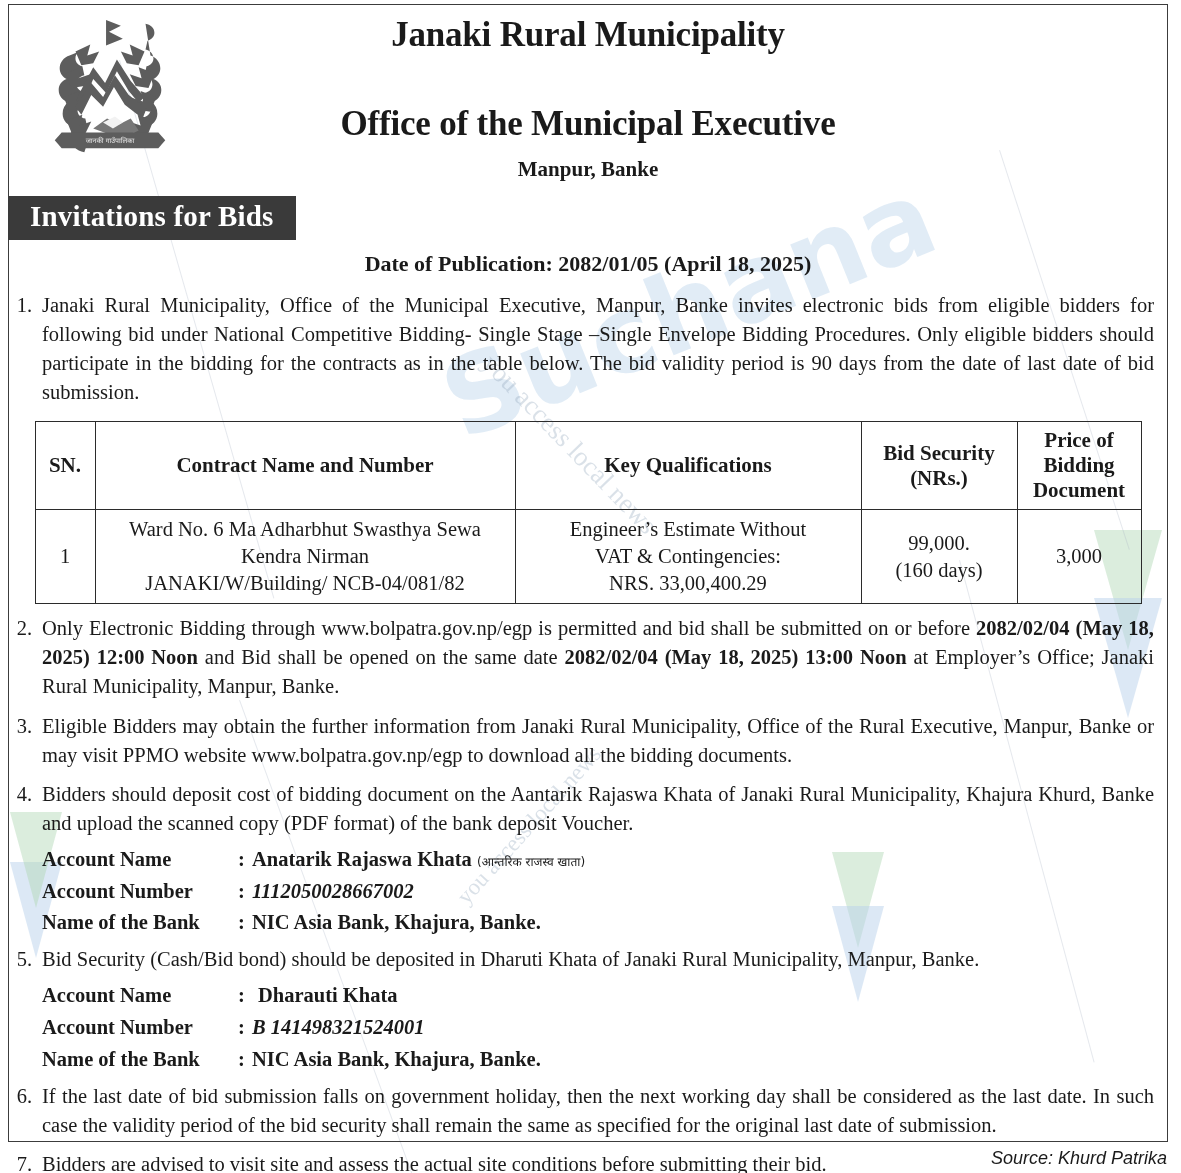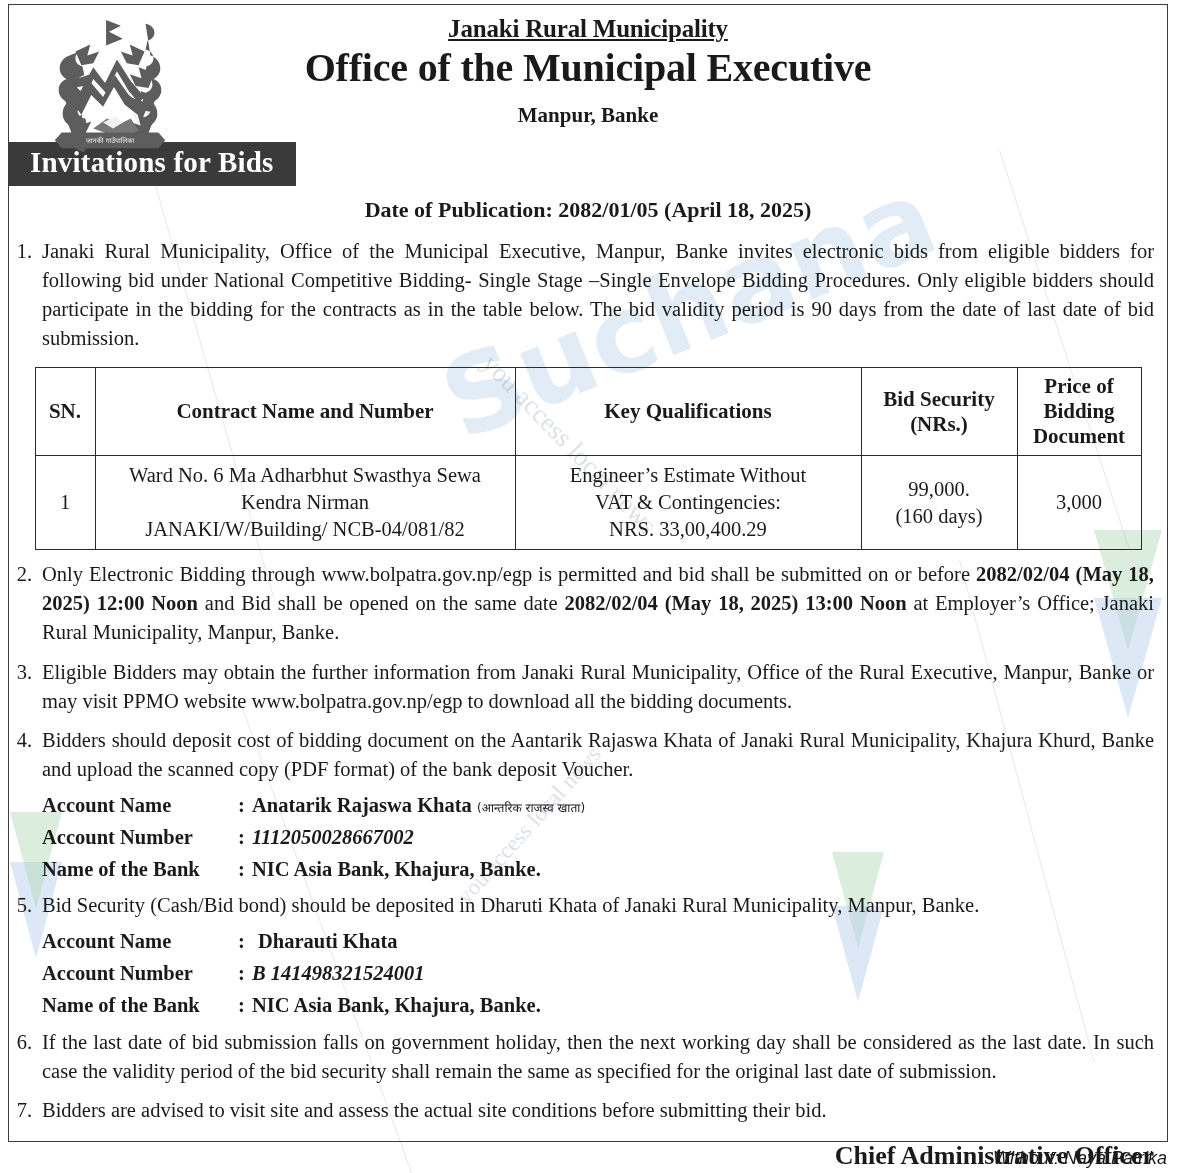--- a/index.html
+++ b/index.html
@@ -78,31 +78,31 @@
     position: relative;
     padding-top: 10px;
     text-align: center;
   }
   .emblem {
     position: absolute;
     left: 28px; top: 8px;
     width: 148px; height: 152px;
   }
   .org-title-1 {
-    font-size: 25px;
+    font-size: 35px;
     font-weight: 700;
     line-height: 1.18;
     letter-spacing: -0.2px;
-    text-decoration: underline;
   }
   .org-title-2 {
-    font-size: 40px;
+    font-size: 35px;
     font-weight: 700;
     line-height: 1.18;
     letter-spacing: -0.2px;
+    margin-top: 48px;
   }
   .org-place {
     font-size: 21px;
     font-weight: 700;
     margin-top: 12px;
   }
   .banner-wrap {
     margin-top: 14px;
     text-align: left;
   }
@@ -434,13 +434,13 @@
 
   <div class="item" style="padding:0 14px 0 0;">
     <div class="item-num">7.</div>
     <div class="item-body nojust">Bidders are advised to visit site and assess the actual site conditions before submitting their bid.</div>
   </div>
 
   <div class="signature">Chief Administrative Officer</div>
 
 </div>
 
-<div class="source-line">Without: Naya Patrika</div>
+<div class="source-line">Source: Khurd Patrika</div>
 
 </body></html>

